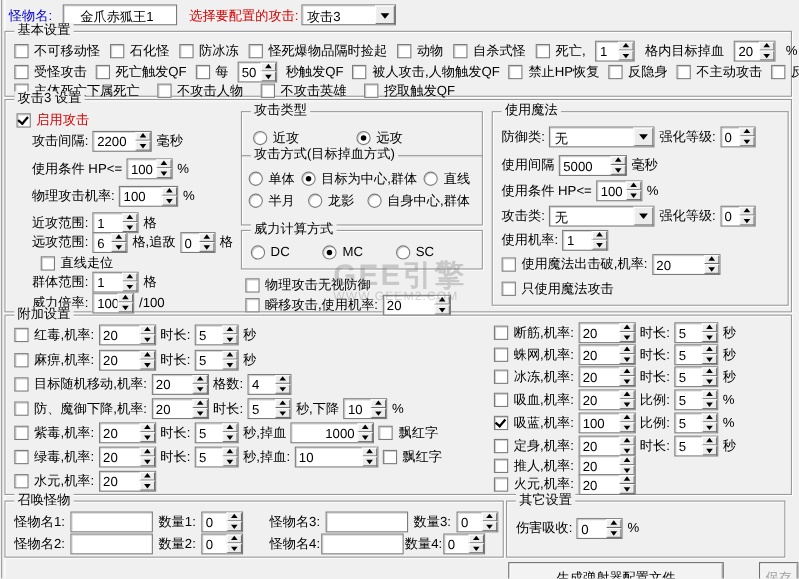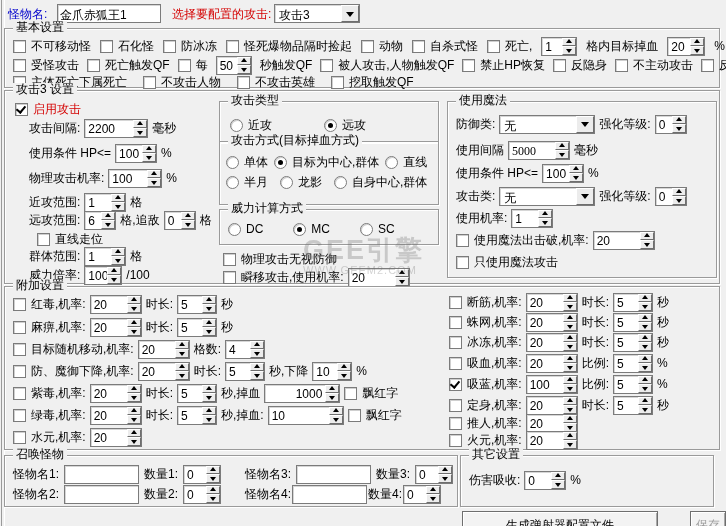--- a/index.html
+++ b/index.html
@@ -8,21 +8,21 @@
     background:#f0f0f0;color:#000;
     font-family:"Liberation Sans",sans-serif;font-size:12px;
   }
   .lbl{position:absolute;white-space:nowrap;line-height:14px}
   .t{white-space:nowrap}
   .group{position:absolute;border:1px solid #9a9a9a;box-shadow:1px 1px 0 #ffffff, inset 1px 1px 0 #ffffff;}
   .legend{position:absolute;top:-8px;left:8px;background:#f0f0f0;padding:0 3px;line-height:13px;white-space:nowrap}
   .row{position:absolute;display:flex;align-items:center;gap:4px;white-space:nowrap;height:20px}
   
   .edit{position:absolute;box-sizing:border-box;height:19px;background:#fff;border:1px solid #7b7b7b;
-        box-shadow:inset 1px 1px 0 #d6d6d6;padding:2px 2px 0;overflow:hidden;white-space:nowrap}
+        box-shadow:inset 1px 1px 0 #d6d6d6;padding:2px 15px 0;overflow:hidden;white-space:nowrap}
   
   .spin{display:inline-flex;box-sizing:border-box;height:19px;background:#fff;border:1px solid #7b7b7b;
         box-shadow:inset 1px 1px 0 #d6d6d6;flex:none}
   .spin .v{flex:1;padding:2px 3px 0;overflow:hidden}
   .spin .ud{width:14px;flex:none;display:flex;flex-direction:column}
   .spin .ud span{flex:1;background:#ececec;border:1px solid;border-color:#fff #6e6e6e #6e6e6e #fff;
         display:flex;align-items:center;justify-content:center}
   .spin .u::after{content:"";border:3px solid transparent;border-bottom:4px solid #000;margin-top:-4px}
   .spin .d::after{content:"";border:3px solid transparent;border-top:4px solid #000;margin-bottom:-4px}
   
@@ -181,21 +181,21 @@
   <span class="legend">攻击3 设置</span>
 
   <div class="row" style="left:10px;top:8px">
     <span class="cb on red">
         <span class="bx"></span>
         <span class="cb-txt">启用攻击</span>
       </span>
   </div>
   <div class="row" style="left:24px;top:27px">
     <span class="t">攻击间隔:</span>
-    <span class="spin" style="width: 64px;">
+    <span class="spin" style="width: 54px;">
         <span class="v">2200</span>
         <span class="ud">
           <span class="u"></span>
           <span class="d"></span>
         </span>
       </span>
     <span class="t">毫秒</span>
   </div>
   <div class="row" style="left:24px;top:52px">
     <span class="t">使用条件 HP&lt;=</span>
@@ -373,21 +373,21 @@
       <span class="spin" style="width: 32px;">
           <span class="v">0</span>
           <span class="ud">
             <span class="u"></span>
             <span class="d"></span>
           </span>
         </span>
     </div>
     <div class="row" style="left:8px;top:38px">
       <span class="t">使用间隔</span>
-      <span class="spin" style="width: 62px; font-family: Liberation Serif, serif;">
+      <span class="spin" style="width: 62px;">
           <span class="v">5000</span>
           <span class="ud">
             <span class="u"></span>
             <span class="d"></span>
           </span>
         </span>
       <span class="t">毫秒</span>
     </div>
     <div class="row" style="left:8px;top:61px">
       <span class="t">使用条件 HP&lt;=</span>

